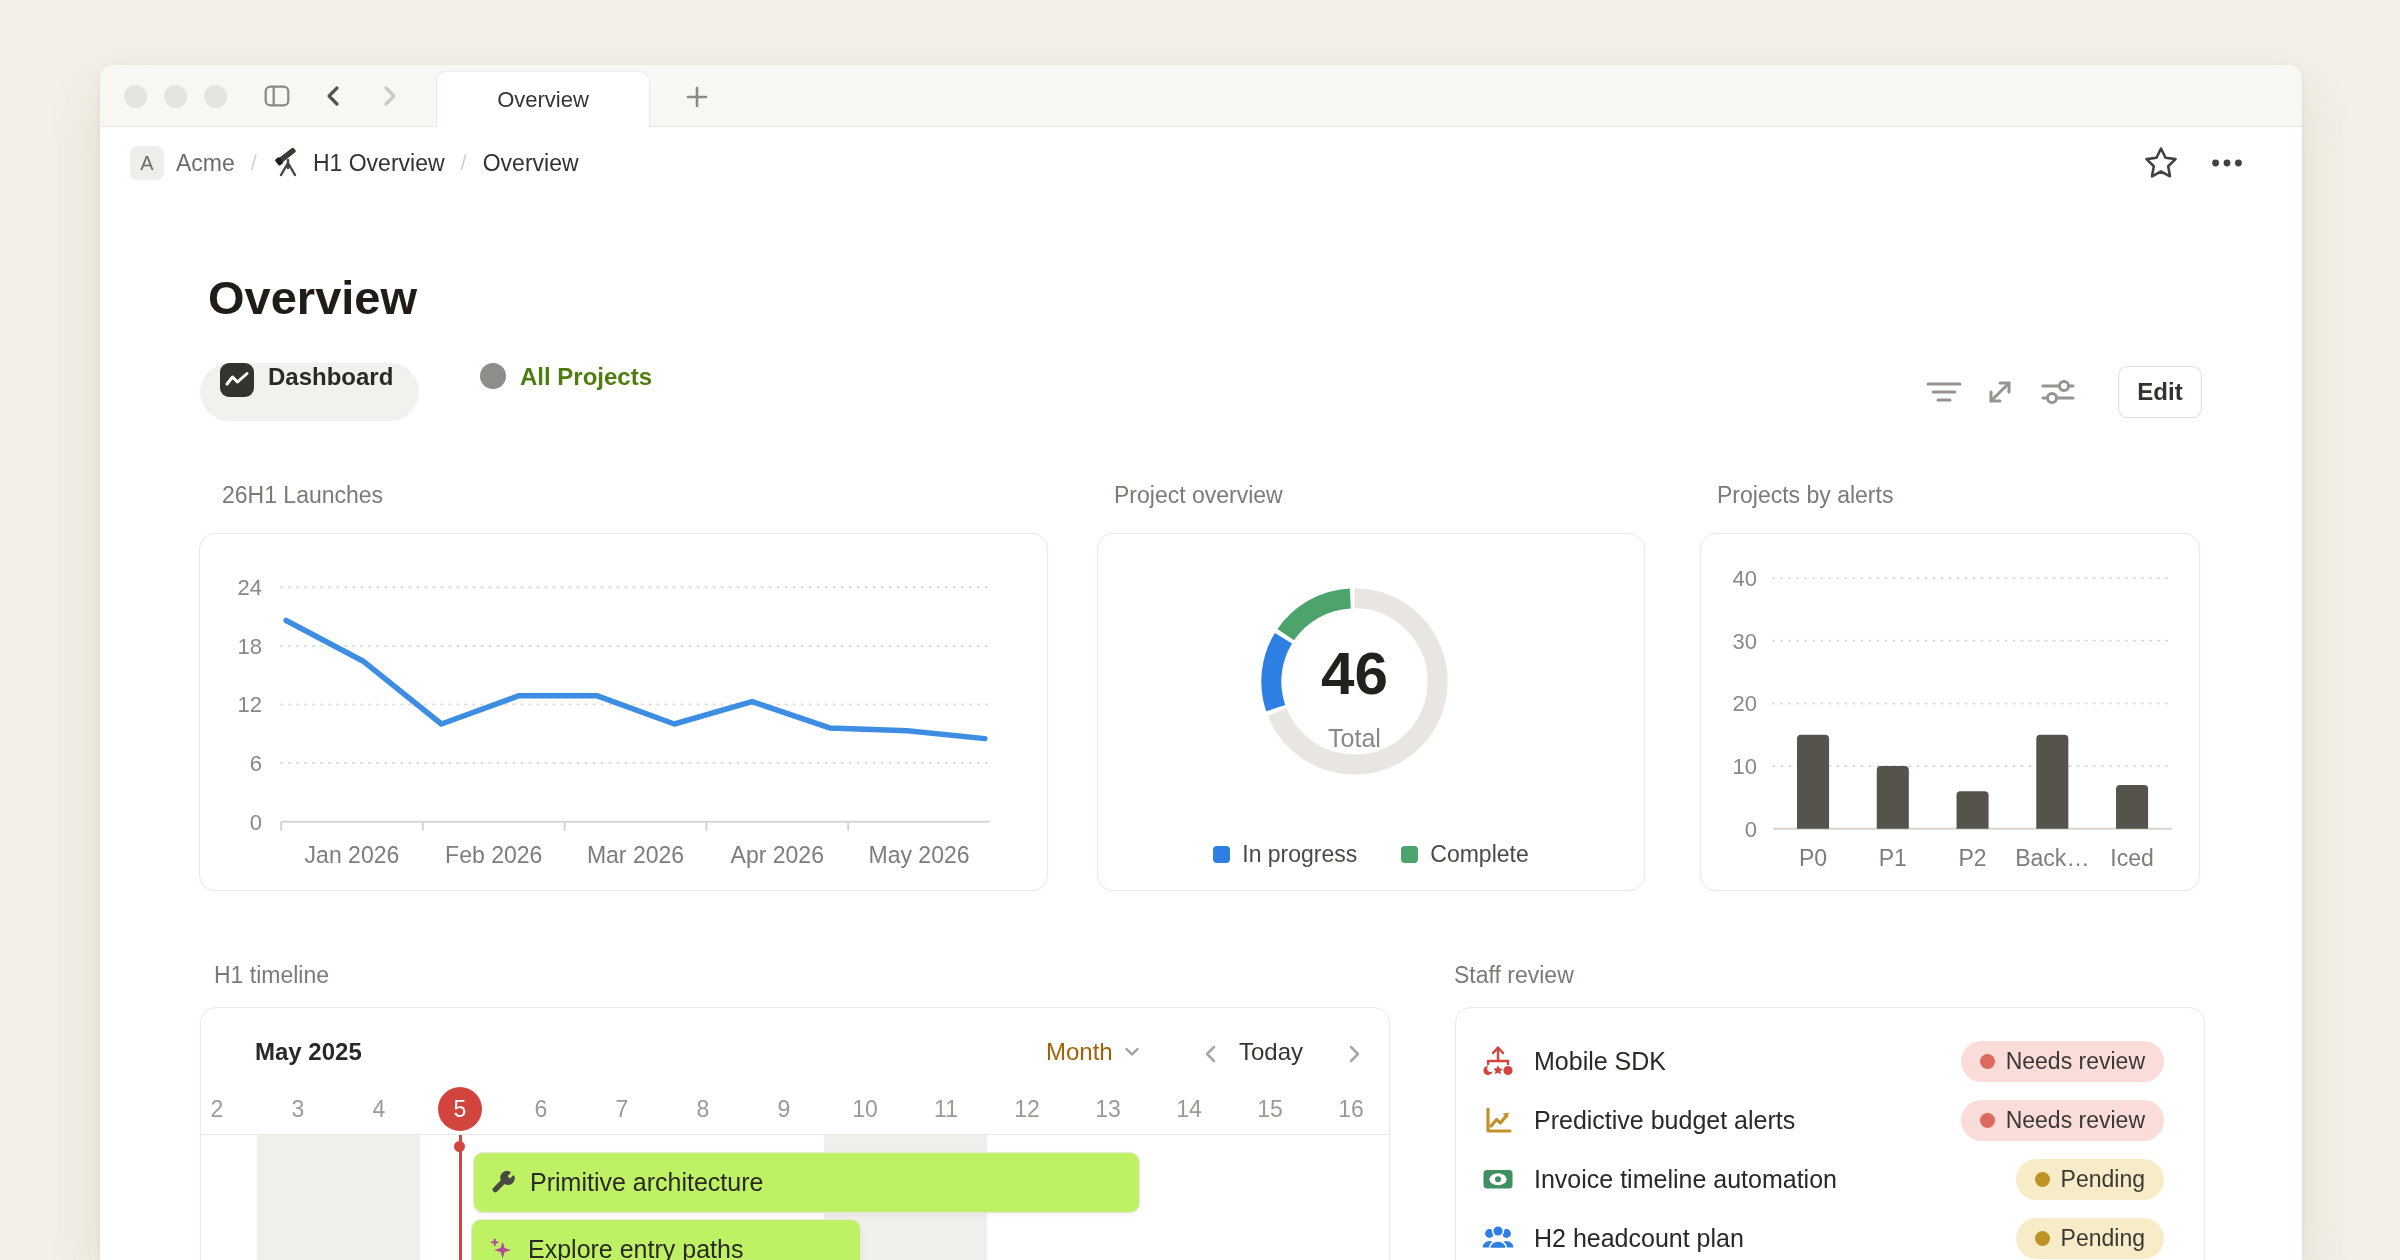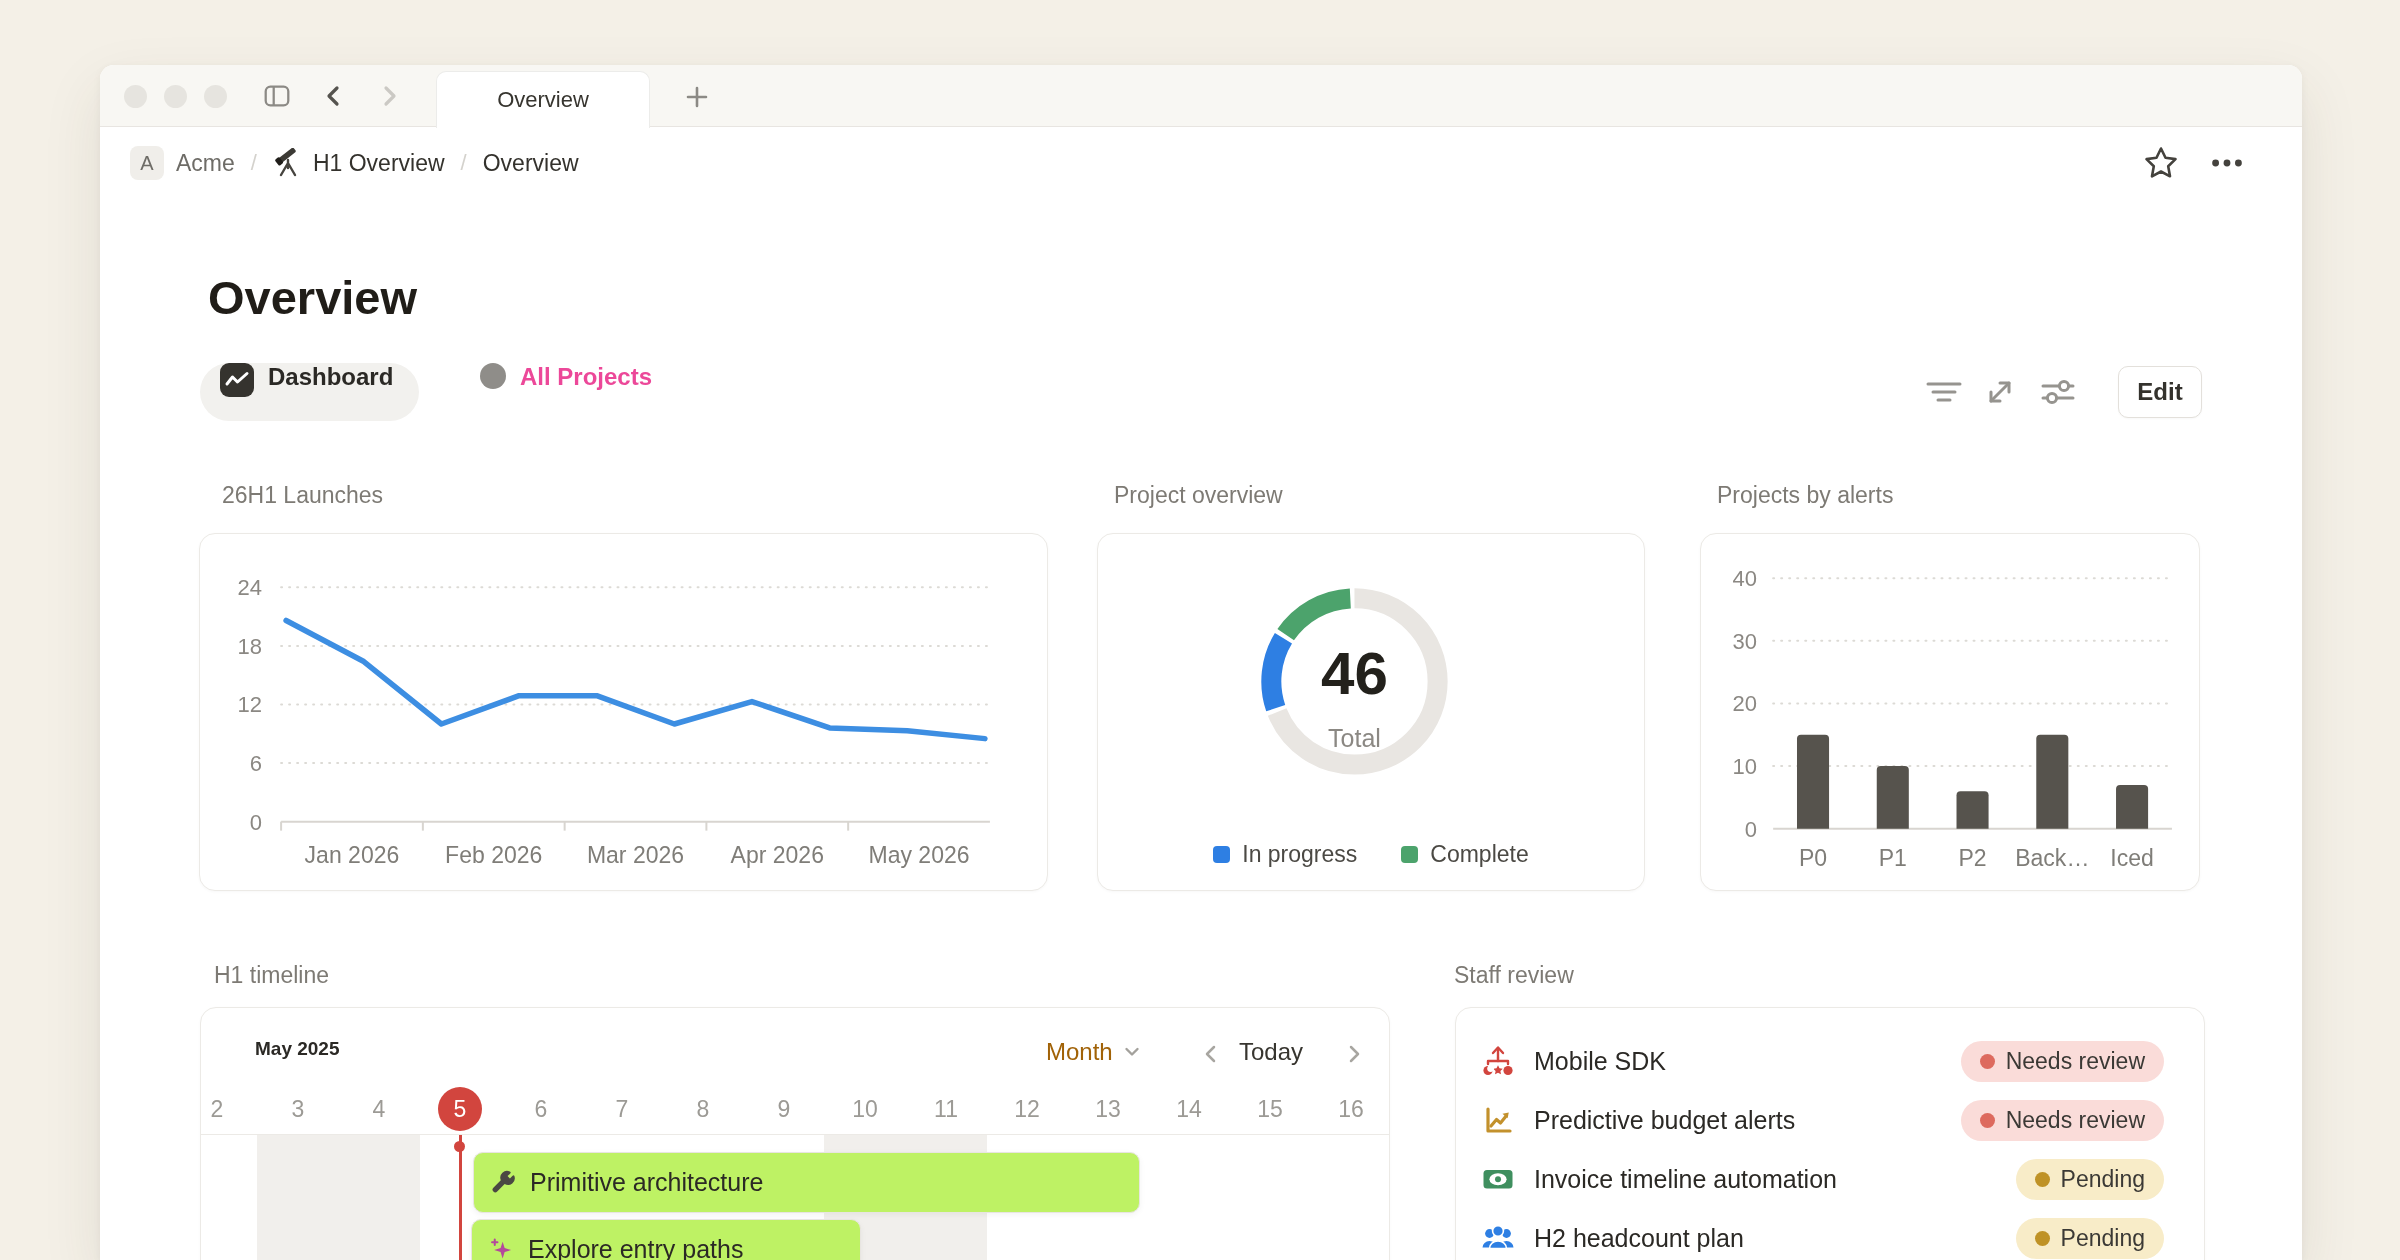--- a/index.html
+++ b/index.html
@@ -30,41 +30,41 @@
   .crumb-dark { font-size:23px; color:#34322d; }
   .crumb-icon { margin-right:10px; display:flex; }
   .crumb-actions { position:absolute; right:56px; top:0; height:72px; display:flex; align-items:center; gap:28px; }
   .icon-btn { width:38px; height:38px; display:flex; align-items:center; justify-content:center; border-radius:6px; }
 
   
   .page-title { position:absolute; left:108px; top:205px; font-size:47px; font-weight:700; color:#201d18; }
   .view-pill { position:absolute; top:298px; height:58px; display:flex; align-items:flex-start; gap:14px;
     border-radius:29px; font-size:24px; font-weight:600; }
   .view-pill.active { left:100px; padding:0 26px 0 20px; background:#f2f1ee; color:#2b2925; }
-  .view-pill.inactive { left:370px; padding:0 10px; color:#ec4899; }
+  .view-pill.inactive { left:370px; padding:0 10px; color:#4d7c0f; }
   .proj-circle { width:26px; height:26px; border-radius:50%; background:#8f8d89; }
   .tool-ic { position:absolute; top:305px; width:44px; height:44px; display:flex; align-items:center; justify-content:center; }
   .edit-btn { position:absolute; left:2018px; top:301px; width:84px; height:52px; background:#fff;
     border:1.5px solid #e3e0db; border-radius:10px; font-size:24px; font-weight:600; color:#34322d;
     display:flex; align-items:center; justify-content:center; box-shadow:0 1px 2px rgba(0,0,0,.03); }
 
   
   .card-label { position:absolute; top:417px; font-size:23px; color:#7d7a74; }
   .card { position:absolute; top:468px; height:358px; background:#fff; border:1.5px solid #eceae6;
     border-radius:16px; box-shadow:0 1px 3px rgba(0,0,0,.03); }
   .sec-label { position:absolute; top:897px; font-size:23px; color:#7d7a74; }
   .tall-card { position:absolute; top:942px; height:330px; background:#fff; border:1.5px solid #eceae6;
     border-radius:16px; box-shadow:0 1px 3px rgba(0,0,0,.03); overflow:hidden; }
 
   .donut-legend { position:absolute; left:0; right:0; bottom:22px; display:flex; justify-content:center; gap:44px; }
   .legend-item { display:flex; align-items:center; gap:12px; font-size:23px; color:#4b4944; }
   .legend-sq { width:17px; height:17px; border-radius:4px; }
 
   
-  .tl-month { position:absolute; left:54px; top:30px; font-size:19px; font-weight:600; color:#2b2925;text-align:center; }
+  .tl-month { position:absolute; left:54px; top:30px; font-size:24px; font-weight:600; color:#2b2925;text-align:center; }
   .tl-view { position:absolute; left:845px; top:30px; display:flex; align-items:center; gap:10px; font-size:24px; color:#a16207; }
   .tl-nav { position:absolute; top:30px; width:30px; height:32px; display:flex; align-items:center; justify-content:center; }
   .tl-today { position:absolute; left:1038px; top:30px; font-size:24px; color:#37352f; }
   .tl-days { position:absolute; left:0; top:78px; right:0; height:46px; }
   .tl-day { position:absolute; width:50px; height:46px; line-height:46px; text-align:center; font-size:23px; color:#9c9a95; }
   .tl-day.sel { width:44px; height:44px; line-height:44px; top:1px; border-radius:50%; background:#d2453e; color:#fff; }
   .tl-sep { position:absolute; left:0; right:0; top:126px; height:1px; background:#eceae6; }
   .tl-body { position:absolute; left:0; top:127px; right:0; bottom:0; }
   .weekend { position:absolute; top:0; bottom:0; background:#f1efec; }
   .today-line { position:absolute; left:258px; top:0; bottom:0; width:2.5px; background:#d2453e; }

